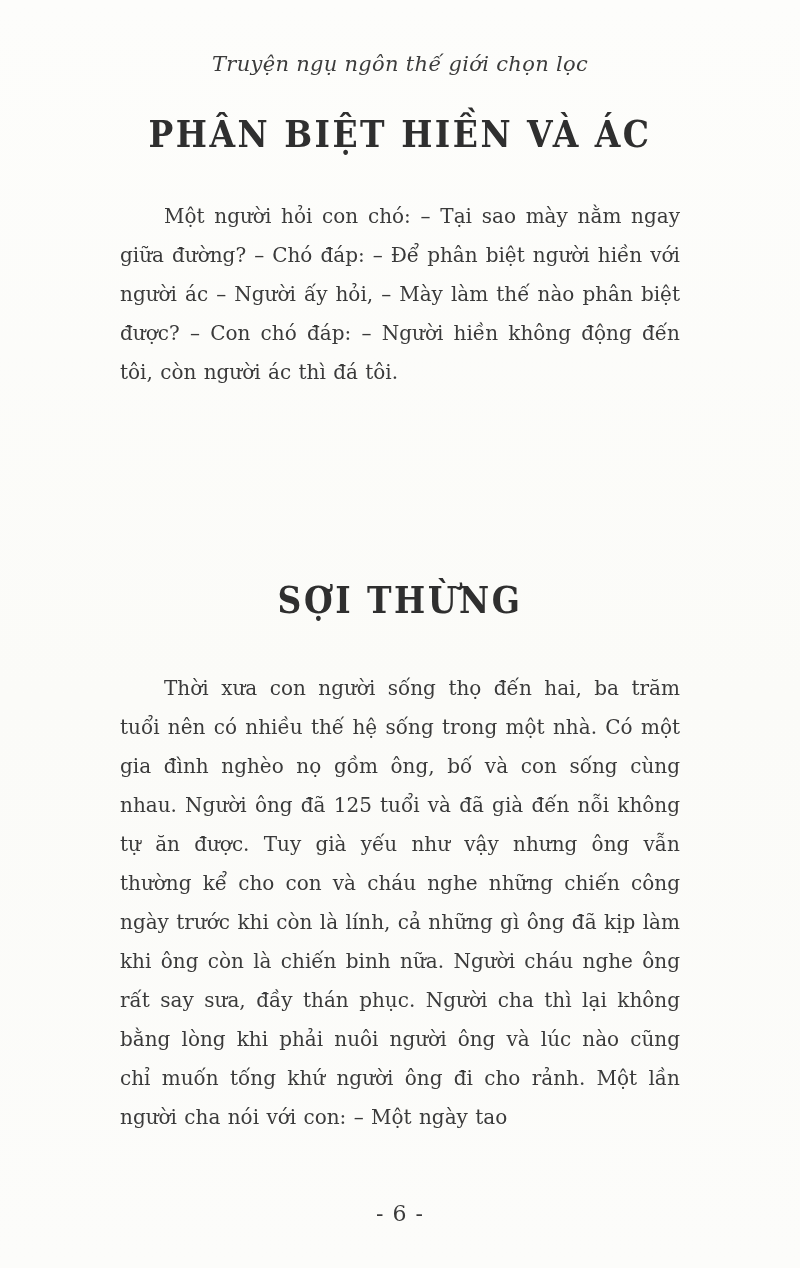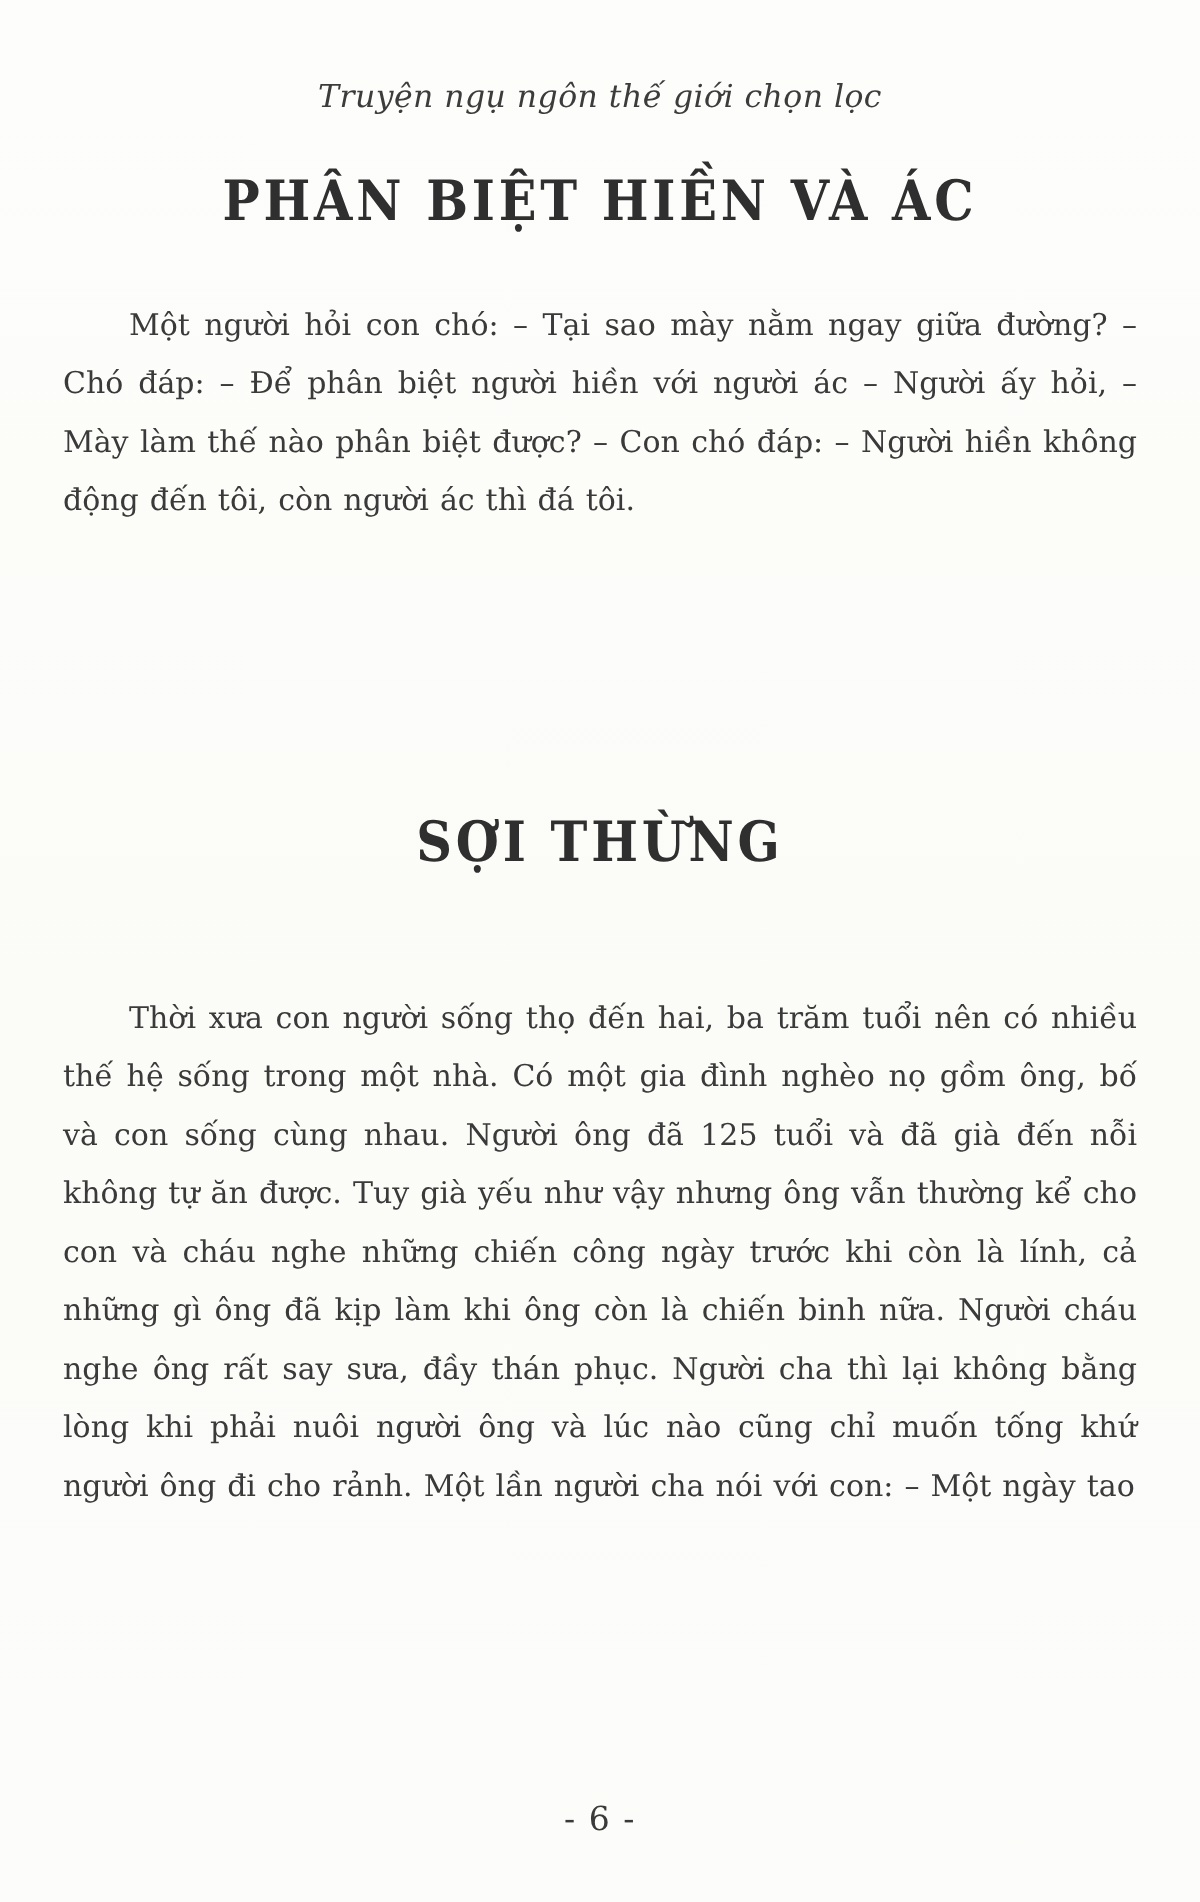--- a/index.html
+++ b/index.html
@@ -13,21 +13,21 @@
     height: 1268px;
     margin: 0 auto;
     background: linear-gradient(180deg, #fdfdfb 0%, #fbfbf8 55%, #fcfcfa 100%);
     color: #3a3a3a;
     font-family: "DejaVu Serif", "Liberation Serif", serif;
     overflow: hidden;
     box-sizing: border-box;
   }
   .content {
     position: relative;
-    padding: 0 42px;
+    padding: 0 120px;
     box-sizing: border-box;
   }
   .running-header {
     margin-top: 52px;
     text-align: center;
     font-style: italic;
     font-size: 21px;
     letter-spacing: 0.3px;
     color: #3c3c3c;
   }
@@ -52,21 +52,21 @@
     text-indent: 44px;
     font-size: 20px;
     line-height: 39px;
     color: #3a3a3a;
     word-spacing: 1px;
   }
   .story-paragraph.first {
     margin-top: 46px;
   }
   .story-paragraph.second {
-    margin-top: 81px;
+    margin-top: 52px;
   }
   .page-number {
     position: absolute;
     left: 0;
     right: 0;
     bottom: 42px;
     text-align: center;
     font-size: 22px;
     color: #3a3a3a;
     letter-spacing: 1px;

